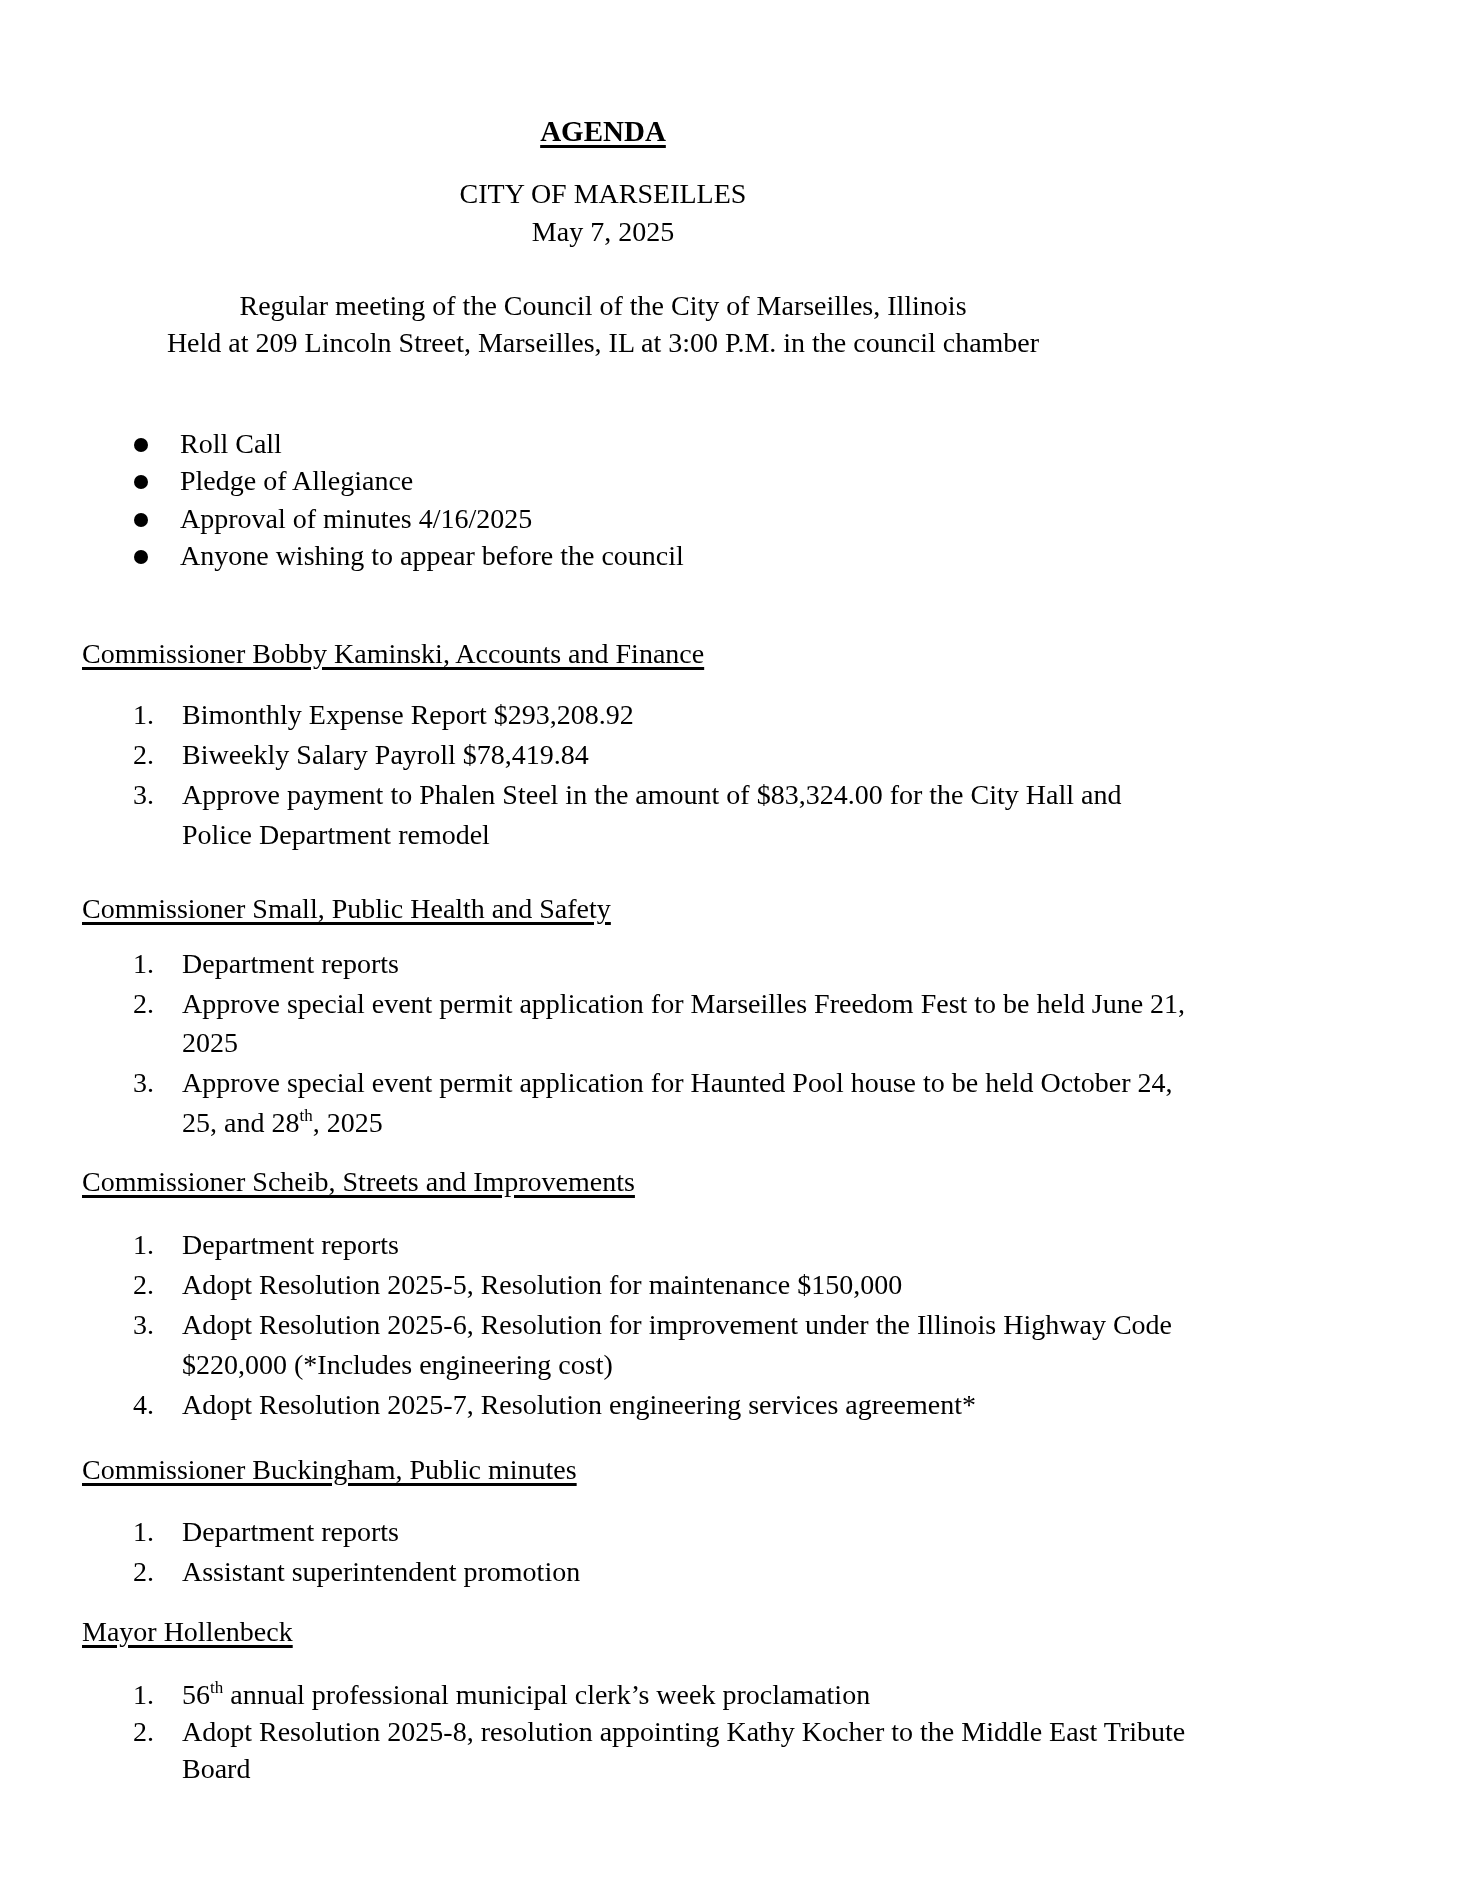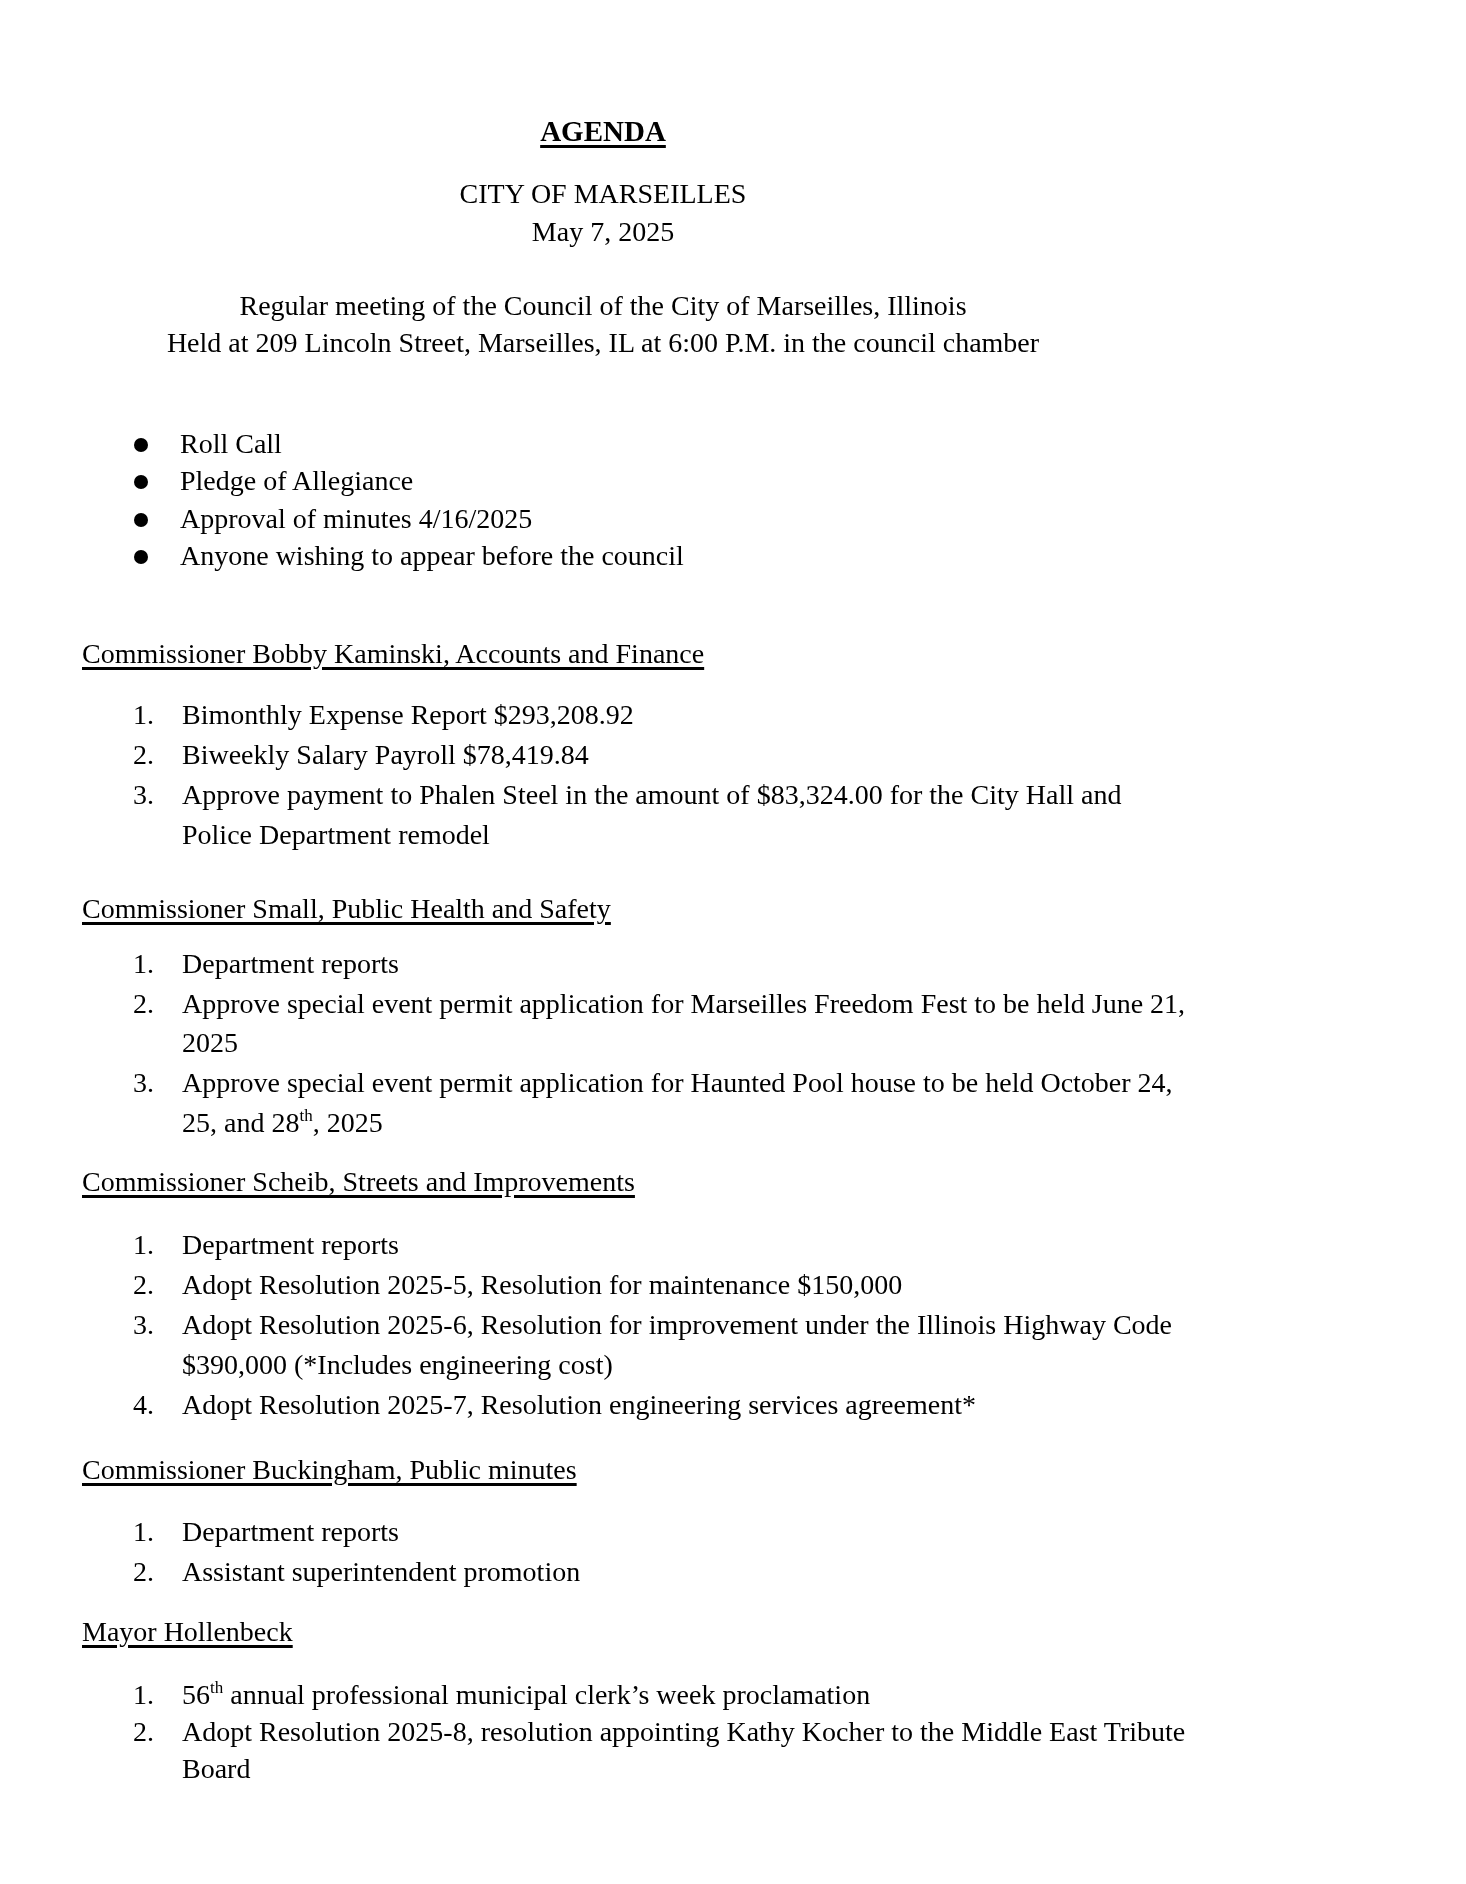--- a/index.html
+++ b/index.html
@@ -98,21 +98,21 @@
   </style>
 </head>
 <body>
 
 <div class="center-line title">
   <span>AGENDA</span>
 </div>
 <div class="center-line city">CITY OF MARSEILLES</div>
 <div class="center-line date">May 7, 2025</div>
 <div class="center-line desc1">Regular meeting of the Council of the City of Marseilles, Illinois</div>
-<div class="center-line desc2">Held at 209 Lincoln Street, Marseilles, IL at 6:00 P.M. in the council chamber</div>
+<div class="center-line desc2">Held at 209 Lincoln Street, Marseilles, IL at 3:00 P.M. in the council chamber</div>
 
 <div id="opening-list">
     <div class="bullet-row" style="top: 430px;">
       <span class="bullet-dot"></span>
       <span class="bullet-text">Roll Call</span>
     </div>
     <div class="bullet-row" style="top: 467px;">
       <span class="bullet-dot"></span>
       <span class="bullet-text">Pledge of Allegiance</span>
     </div>
@@ -174,21 +174,21 @@
       </div>
       <div class="num-line" style="top: 1271px;">
         <span class="num-label">2.</span>
         <span class="num-text">Adopt Resolution 2025-5, Resolution for maintenance $150,000</span>
       </div>
       <div class="num-line" style="top: 1311px;">
         <span class="num-label">3.</span>
         <span class="num-text">Adopt Resolution 2025-6, Resolution for improvement under the Illinois Highway Code</span>
       </div>
       <div class="num-line" style="top: 1351px;">
-        <span class="num-text">$390,000 (*Includes engineering cost)</span>
+        <span class="num-text">$220,000 (*Includes engineering cost)</span>
       </div>
       <div class="num-line" style="top: 1391px;">
         <span class="num-label">4.</span>
         <span class="num-text">Adopt Resolution 2025-7, Resolution engineering services agreement*</span>
       </div>
     </div>
     <div>
       <div class="section-heading" style="top: 1456px;">Commissioner Buckingham, Public minutes</div>
       <div class="num-line" style="top: 1518px;">
         <span class="num-label">1.</span>

